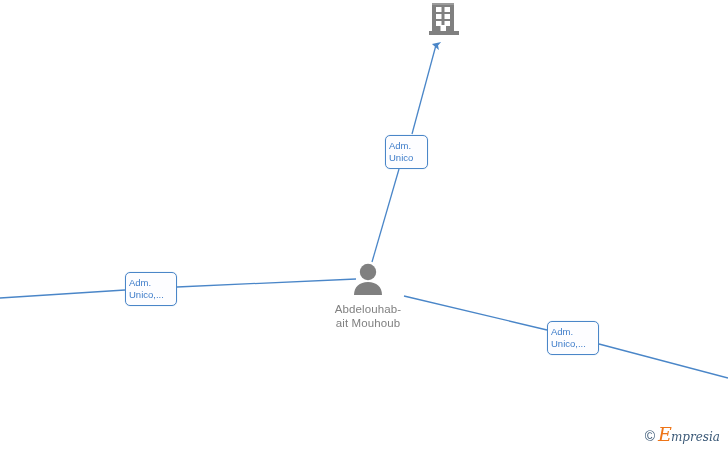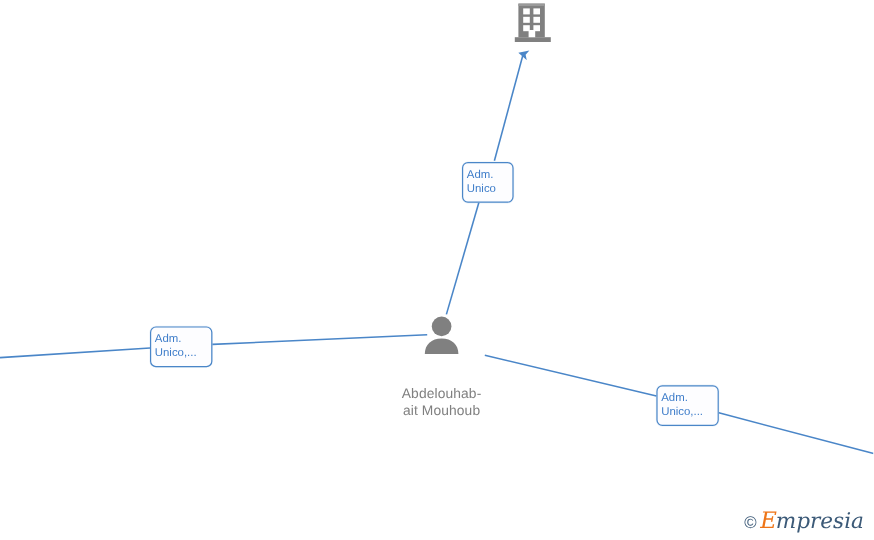--- a/index.html
+++ b/index.html
@@ -25,21 +25,20 @@
     width: 728px;
     height: 450px;
   }
 
   
   .node {
     position: absolute;
     display: flex;
     flex-direction: column;
     align-items: center;
-    gap: 19px;
   }
   .node-icon {
     display: block;
   }
   .node-label {
     margin-top: 3px;
     font-size: 11.5px;
     line-height: 13.5px;
     color: #808080;
     text-align: center;
@@ -110,21 +109,21 @@
   #watermark .wm-e {
     font-family: "DejaVu Serif", serif;
     font-style: italic;
     font-size: 19px;
     color: #ee7518;
     line-height: 1;
   }
   #watermark .wm-rest {
     font-family: "DejaVu Serif", serif;
     font-style: italic;
-    font-size: 18px;
+    font-size: 12px;
     color: #3c5a78;
     line-height: 1;
     margin-left: -1px;
   }
 </style>
 </head>
 <body>
 
 <div id="canvas">
 

